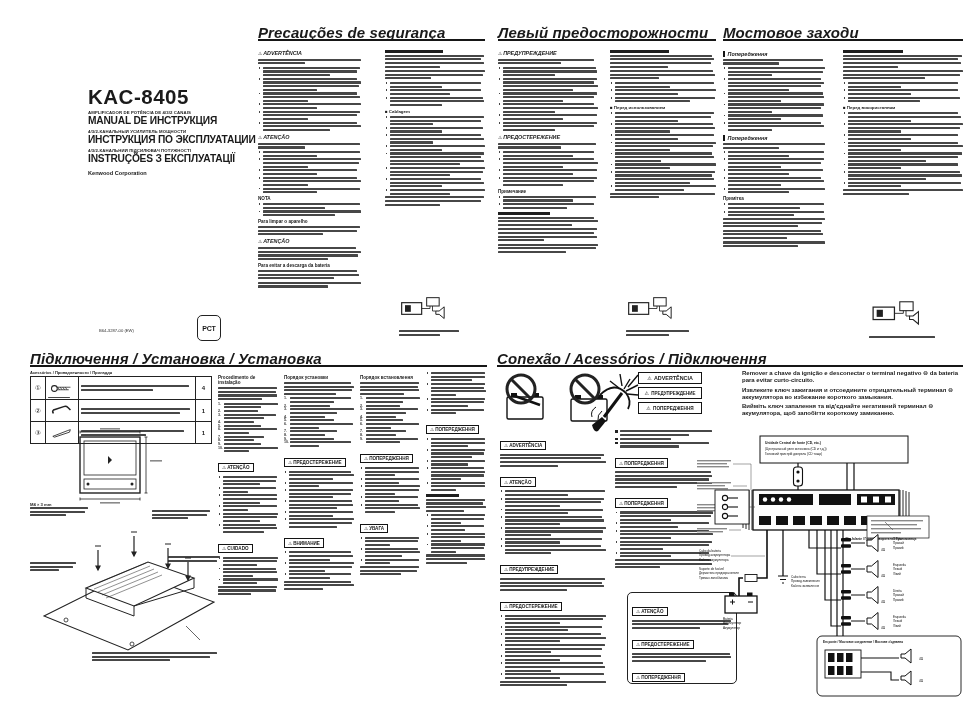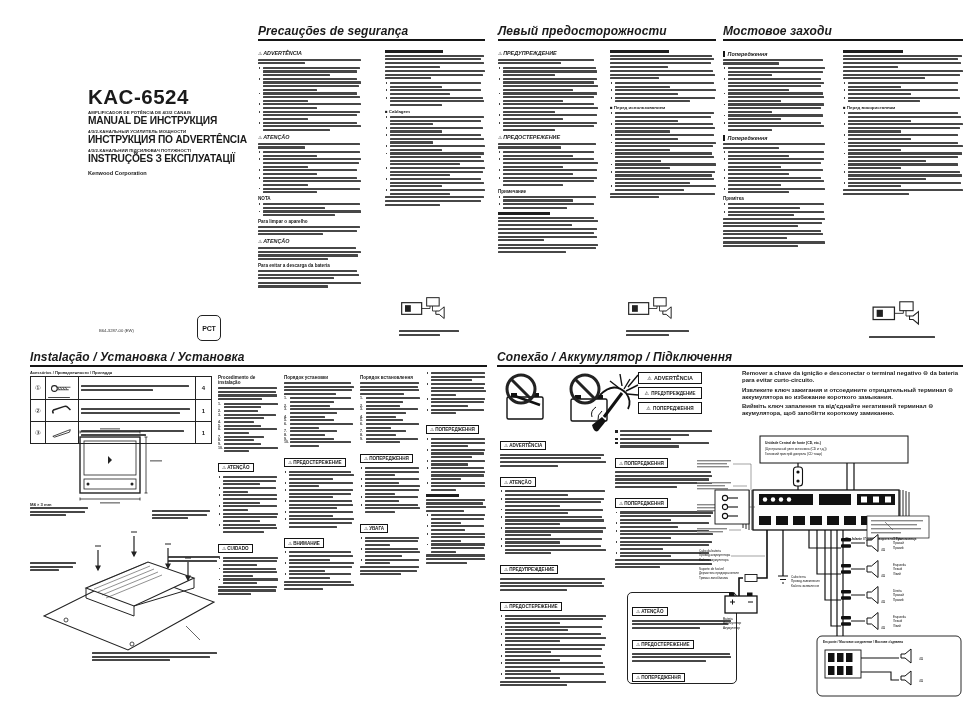--- a/index.html
+++ b/index.html
@@ -1,20 +1,20 @@
 <!DOCTYPE html>
 <html><head>
 <meta charset="utf-8">
 <style>
   html,body{margin:0;padding:0;background:#fff;-webkit-text-size-adjust:none}
   #page{position:relative;width:976px;height:702px;background:#fff;overflow:hidden;
         font-family:"Liberation Sans","DejaVu Sans",sans-serif;color:#1a1a1a}
   .abs{position:absolute}
   .rule{background:#161616;height:2.4px}
-  .sech{font-style:italic;font-weight:700;font-size:12px;white-space:nowrap;letter-spacing:.1px}
+  .sech{font-style:italic;font-weight:700;font-size:15px;white-space:nowrap;letter-spacing:.1px}
   .col{position:absolute;overflow:hidden}
   
   .logo{font-weight:700;font-size:45px;letter-spacing:-1.5px;color:#101010;line-height:1}
   .model{font-weight:700;font-size:20.5px;letter-spacing:.5px}
   .sn{font-weight:700;font-size:4.3px;margin-top:2.6px;white-space:nowrap;letter-spacing:.1px;color:#222}
   .st{font-weight:700;font-size:10.2px;white-space:nowrap;margin-top:.5px;letter-spacing:-.2px}
   .cm{font-weight:700;font-size:5.6px;margin-top:6px}
   .code{font-size:4.2px;color:#333}
   .pct{width:22px;height:24px;border:1.6px solid #222;border-radius:5px;display:flex;align-items:center;justify-content:center;font-weight:700;font-size:7px}
   
@@ -46,26 +46,26 @@
   .wbox{border:1.4px solid #141414;padding:2px 3px;margin-bottom:3.2px;font-weight:700;font-size:5.4px;text-align:center;white-space:nowrap;overflow:hidden;background:#fff}
   .wbox .tri{font-size:5px}
   .notebox{border:1px solid #222;border-radius:5px;padding:3px 4px;background:#fff;overflow:hidden}
   svg text{font-family:"Liberation Sans","DejaVu Sans",sans-serif;fill:#111}
 </style>
 </head>
 <body>
 
 <div id="page">
 
-  <div class="abs model" style="left:88px;top:85px">KAC-6524</div>
+  <div class="abs model" style="left:88px;top:85px">KAC-8405</div>
   <div class="abs" style="left:88px;top:107px;width:180px">
     <div class="sn">AMPLIFICADOR DE POTÊNCIA DE 4/3/2 CANAIS</div>
     <div class="st">MANUAL DE ИНСТРУКЦИЯ</div>
     <div class="sn">4/3/2-КАНАЛЬНЫЙ УСИЛИТЕЛЬ МОЩНОСТИ</div>
-    <div class="st">ИНСТРУКЦИЯ ПО ADVERTÊNCIA</div>
+    <div class="st">ИНСТРУКЦИЯ ПО ЭКСПЛУАТАЦИИ</div>
     <div class="sn">4/3/2-КАНАЛЬНИЙ ПІДСИЛЮВАЧ ПОТУЖНОСТІ</div>
     <div class="st">INSTRUÇÕES З ЕКСПЛУАТАЦІЇ</div>
     <div class="cm">Kenwood Corporation</div>
   </div>
   <div class="abs code" style="left:99px;top:328px">B64-3287-00 (EW)</div>
   <div class="abs pct" style="left:197px;top:315px">РСТ</div>
 
   <div class="abs sech" style="left:258px;top:24px">Precauções de segurança</div>
   <div class="abs rule" style="left:258px;top:39px;width:227px"></div>
   <div class="abs sech" style="left:498px;top:24px">Левый предосторожности</div>
@@ -582,21 +582,21 @@
         <rect x="2" y="8" width="24" height="14" fill="none" stroke="#222" stroke-width="1.4"></rect>
         <rect x="6" y="11" width="7" height="8" fill="#222"></rect>
         <rect x="32" y="2" width="15" height="10" fill="none" stroke="#222" stroke-width="1.2"></rect>
         <path d="M26,15 h10 v-3 M39,12 v6 h4" fill="none" stroke="#222" stroke-width="1"></path>
         <path d="M43,18 h4 l6,-5 v14 l-6,-5 h-4 z" fill="#fff" stroke="#222" stroke-width="1.2"></path>
       </svg>
       <div class="tl" style="width:70%"></div>
     </div>
   </div>
 
-  <div class="abs sech" style="left:30px;top:350px">Instalação / Установка / Установка</div>
+  <div class="abs sech" style="left:30px;top:350px">Підключення / Установка / Установка</div>
   <div class="abs rule" style="left:30px;top:365px;width:457px"></div>
   <div class="abs acap" style="left:30px;top:370px">Acessórios / Принадлежности / Приладдя</div>
 
   <table class="acc abs" style="left:30px;top:376px">
     <tbody>
         <tr>
       <td class="cn">①</td>
       <td class="ci">
         <svg width="22" height="9" viewBox="0 0 26 10">
               <circle cx="4" cy="5" r="3.4" fill="none" stroke="#222" stroke-width="1.2"></circle>
@@ -1068,21 +1068,21 @@
         <div class="tl" style="width: 95.5%;"></div>
         <div class="tl" style="width: 46%;"></div>
       </div>
       <div class="pb">
         <div class="tl" style="width: 97.5%;"></div>
         <div class="tl" style="width: 99%;"></div>
         <div class="tl" style="width: 68%;"></div>
       </div>
     </div>
 
-  <div class="abs sech" style="left:497px;top:350px">Conexão / Аккумулятор / Підключення</div>
+  <div class="abs sech" style="left:497px;top:350px">Conexão / Acessórios / Підключення</div>
   <div class="abs rule" style="left:497px;top:365px;width:466px"></div>
 
   <svg class="abs" style="left:499px;top:369px" width="142" height="64" viewBox="0 0 142 64">
     <g>
       <rect x="8" y="28" width="36" height="22" rx="1.5" fill="#fff" stroke="#111" stroke-width="1.4"></rect>
       <rect x="12" y="24" width="6" height="4" fill="#111"></rect>
         <rect x="34" y="24" width="6" height="4" fill="#111"></rect>
       <path d="M13,26 L41,36" stroke="#111" stroke-width="2.4"></path>
       <circle cx="22" cy="20" r="14" fill="none" stroke="#222" stroke-width="3"></circle>
       <path d="M12,10 L32,30" stroke="#222" stroke-width="3"></path>

